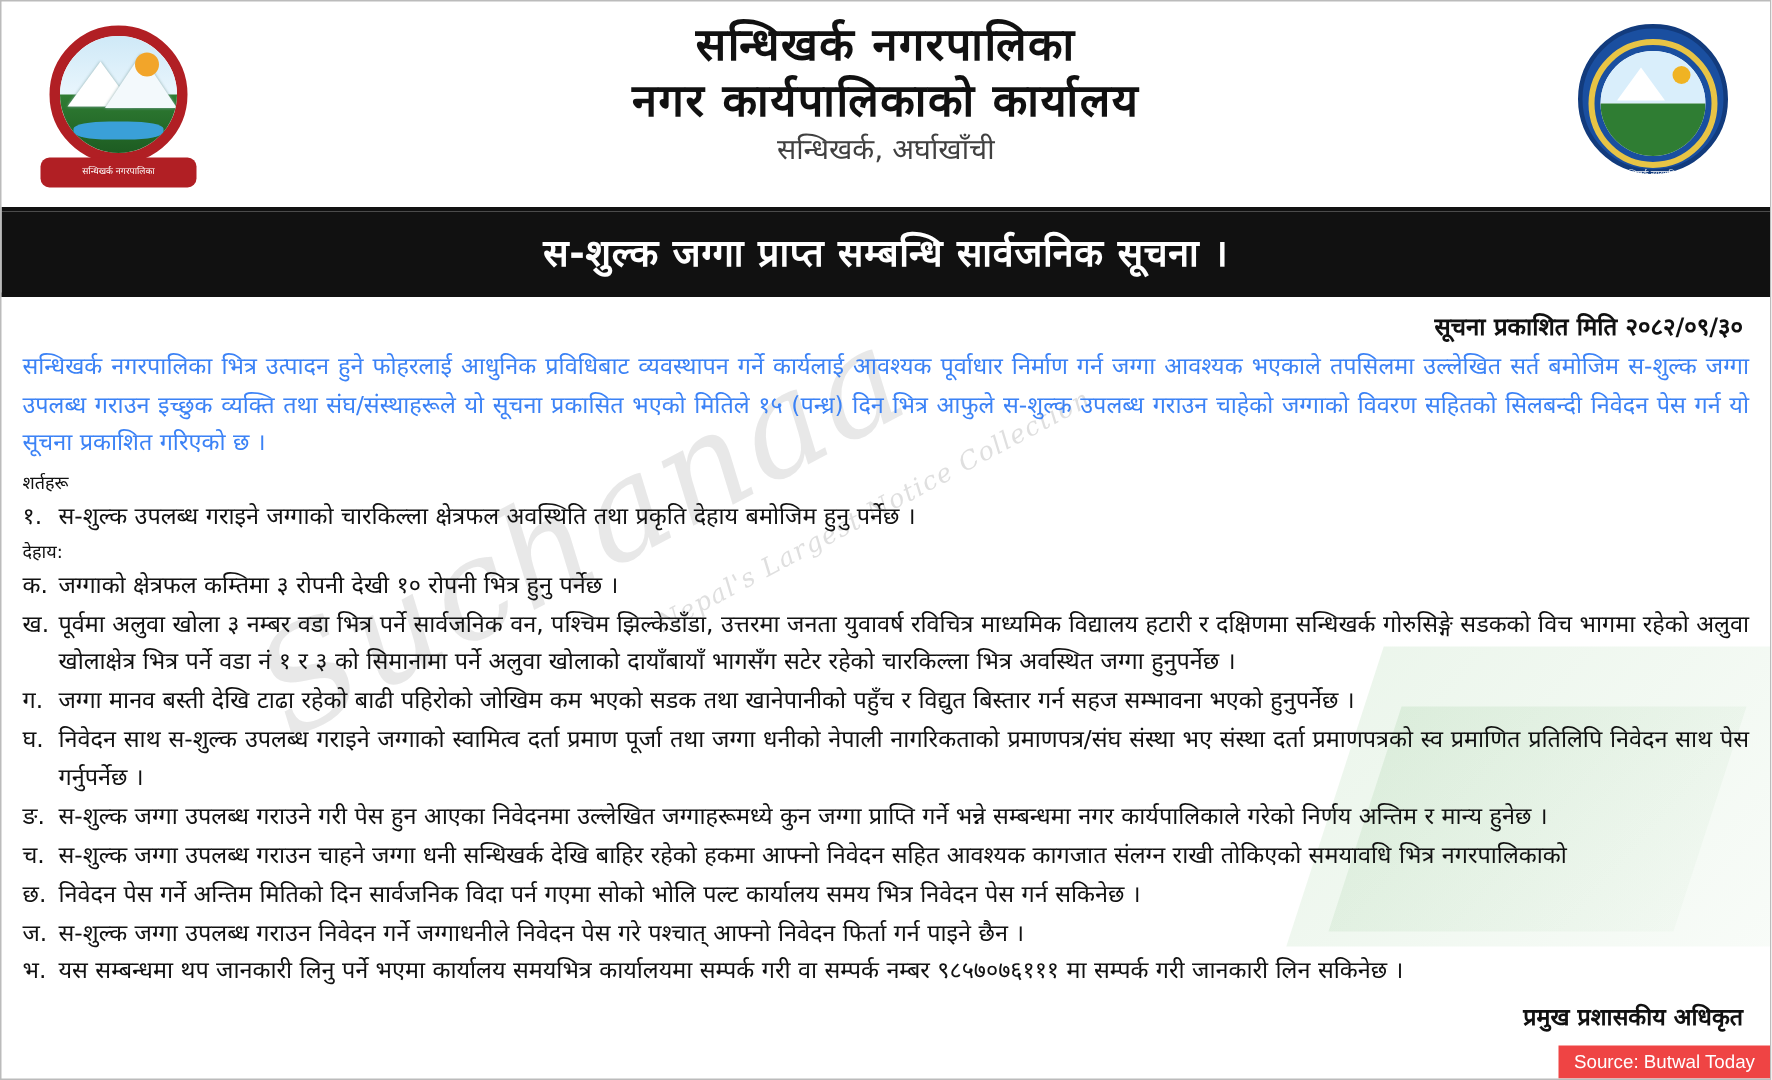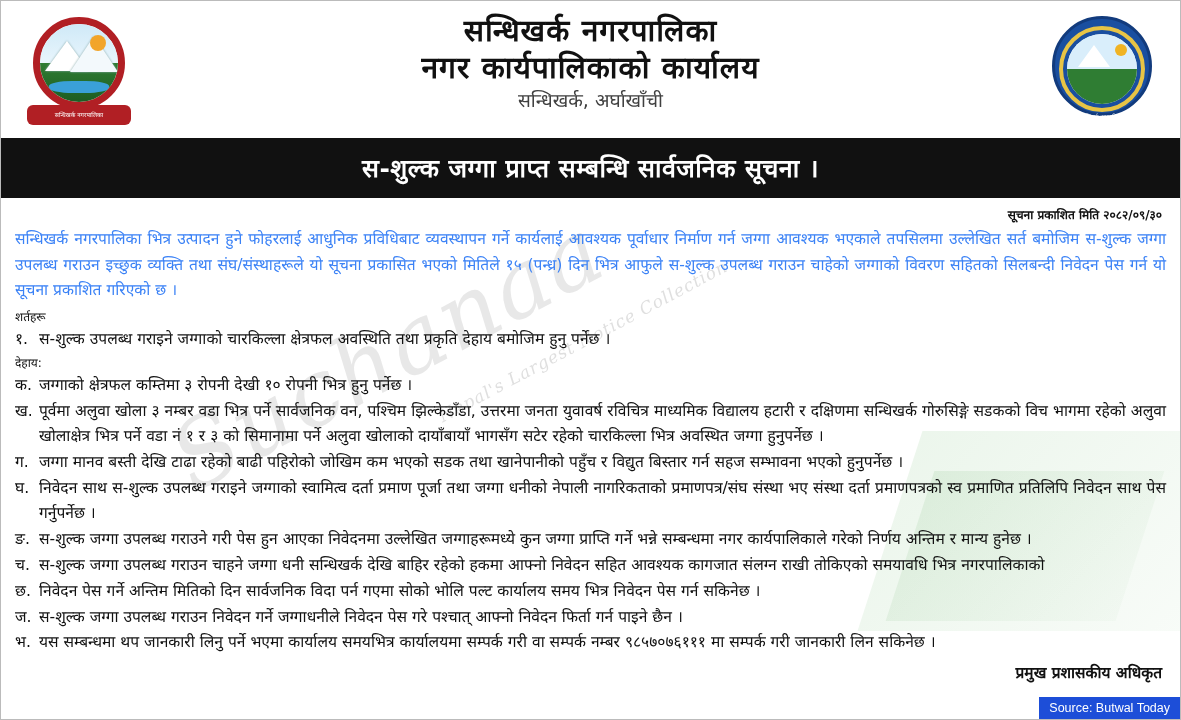--- a/index.html
+++ b/index.html
@@ -296,21 +296,21 @@
   .body {
     position: relative;
     z-index: 2;
     padding: 6px 14px 4px 14px;
     box-sizing: border-box;
   }
   .pub-date {
     text-align: right;
     font-family: "DejaVu Sans", sans-serif;
     font-weight: bold;
-    font-size: 12px;
+    font-size: 16px;
     color: #111;
     margin: 2px 4px 4px 0;
   }
   .para {
     font-family: "DejaVu Sans", sans-serif;
     font-size: 15.6px;
     color: #3b82f6;
     line-height: 1.65;
     text-align: justify;
     margin: 0 0 4px 0;
@@ -351,21 +351,21 @@
     font-size: 15.5px;
     color: #111;
     margin: 6px 4px 0 0;
   }
   
   .credit {
     position: absolute;
     right: 0;
     bottom: 0;
     z-index: 3;
-    background: #1d4ed8;
+    background: #ef4444;
     color: #ffffff;
     font-family: "Liberation Sans", sans-serif;
     font-size: 12.5px;
     padding: 4px 10px;
   }
 </style>
 </head>
 <body>
 
 <div class="page">

